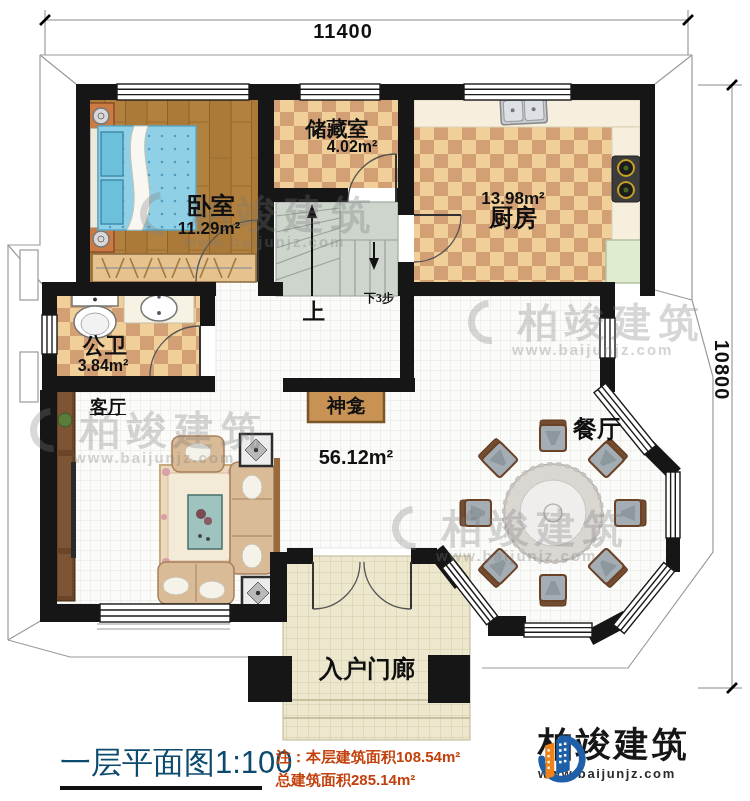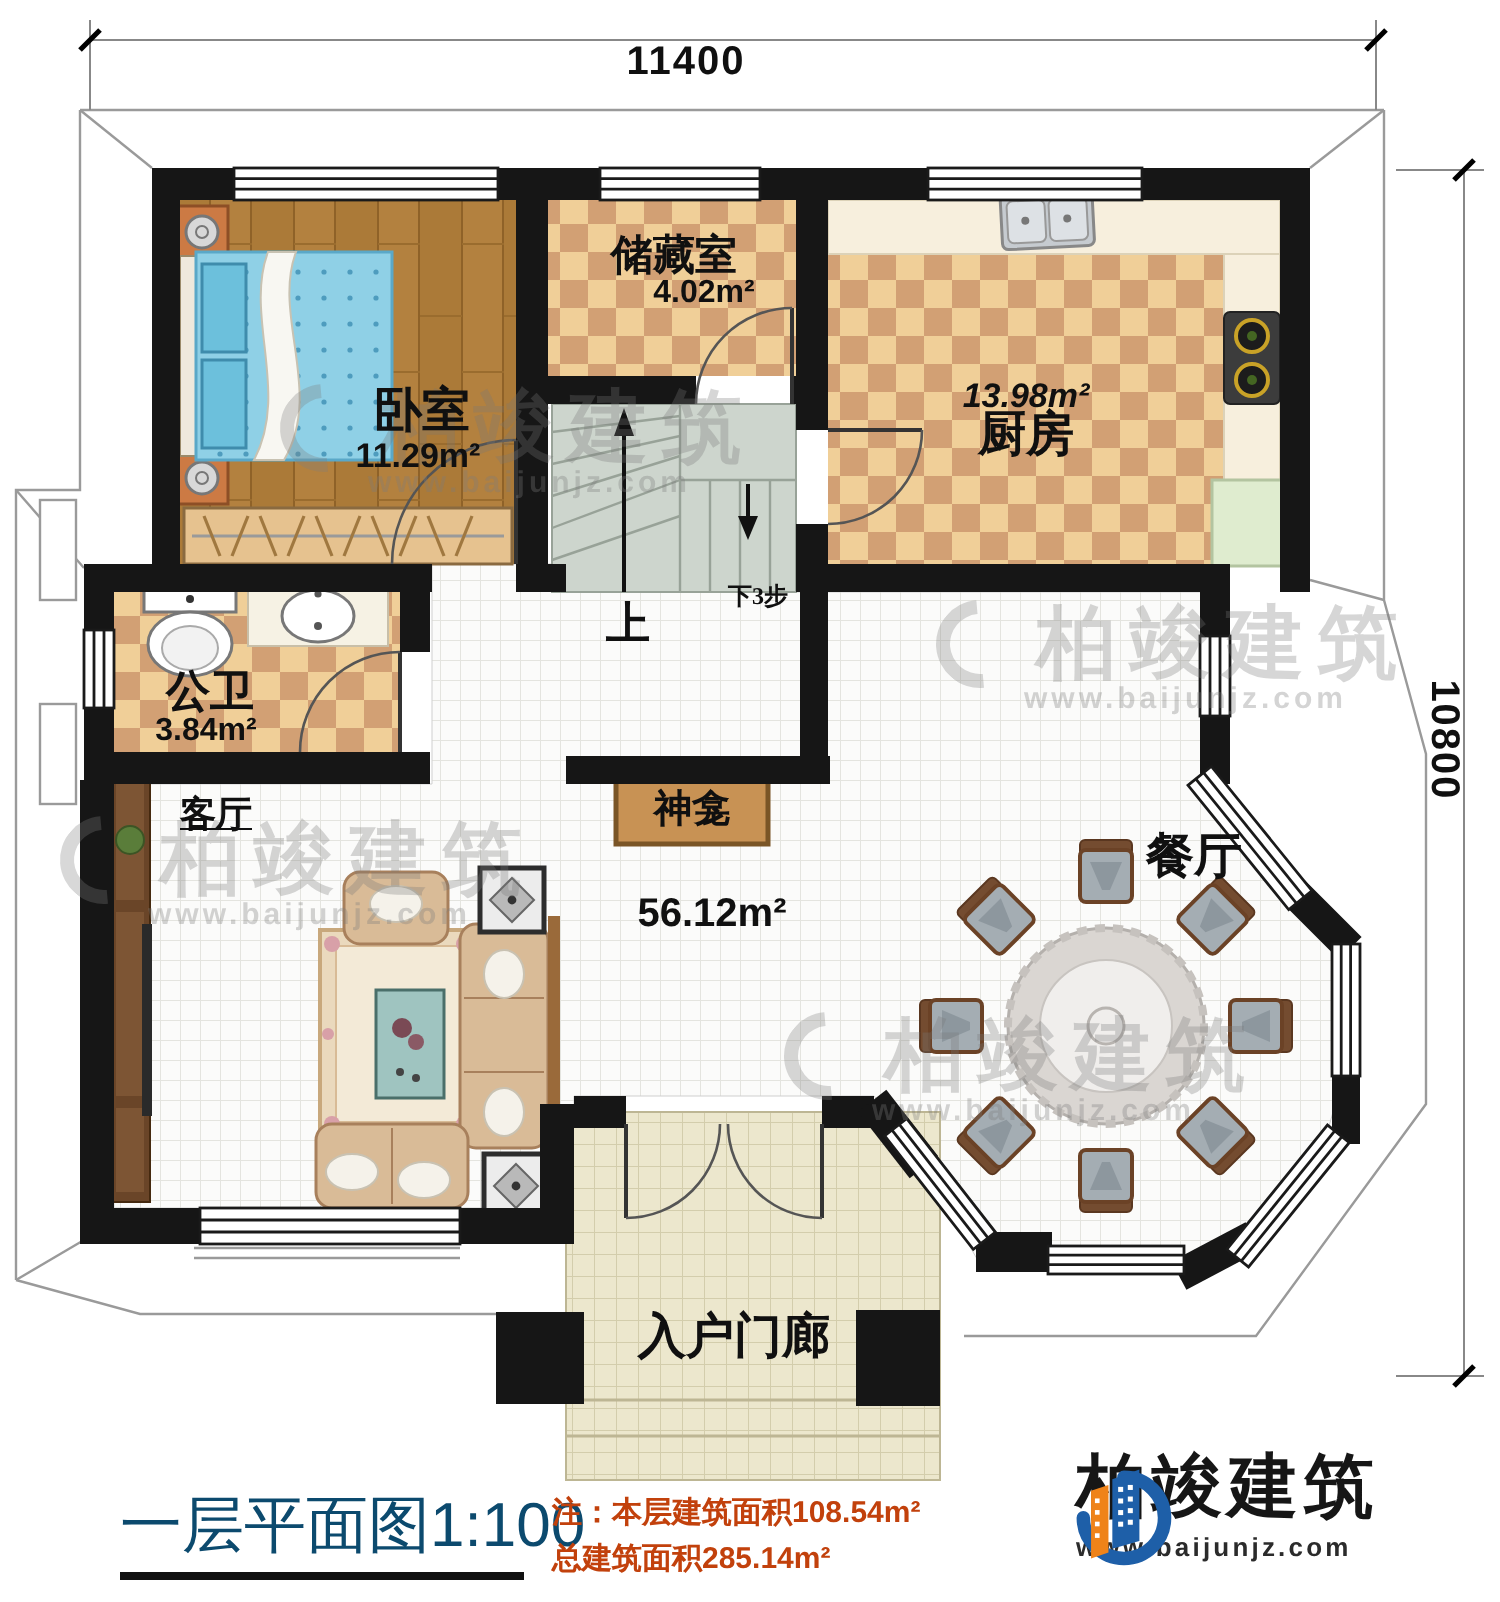--- a/index.html
+++ b/index.html
@@ -438,21 +438,21 @@
   <div class="lbl" style="left:343px;top:31px;font-size:20px;letter-spacing:1px;">11400</div>
   <div class="lbl rot" style="left:722px;top:370px;font-size:20px;letter-spacing:1px;">10800</div>
 
   <div class="lbl" style="left:211px;top:206px;font-size:24px;">卧室</div>
   <div class="lbl" style="left:209px;top:228px;font-size:17px;">11.29m²</div>
 
   <div class="lbl" style="left:337px;top:128px;font-size:21px;">储藏室</div>
   <div class="lbl" style="left:352px;top:147px;font-size:16px;">4.02m²</div>
 
   <div class="lbl" style="left:513px;top:178px;font-size:24px;margin-top:40px;">厨房</div>
-  <div class="lbl" style="left:513px;top:198px;font-size:17px;font-style:italic;">13.98m²</div>
+  <div class="lbl" style="left:513px;top:198px;font-size:17px;">13.98m²</div>
 
   <div class="lbl" style="left:105px;top:346px;font-size:22px;">公卫</div>
   <div class="lbl" style="left:103px;top:366px;font-size:16px;">3.84m²</div>
 
   <div class="lbl" style="left:108px;top:407px;font-size:18px;text-decoration:underline;">客厅</div>
   <div class="lbl" style="left:597px;top:429px;font-size:24px;">餐厅</div>
   <div class="lbl" style="left:367px;top:629px;font-size:24px;margin-top:40px;">入户门廊</div>
   <div class="lbl" style="left:346px;top:405px;font-size:19px;">神龛</div>
   <div class="lbl" style="left:356px;top:457px;font-size:20px;text-align:center;">56.12m²</div>
 

